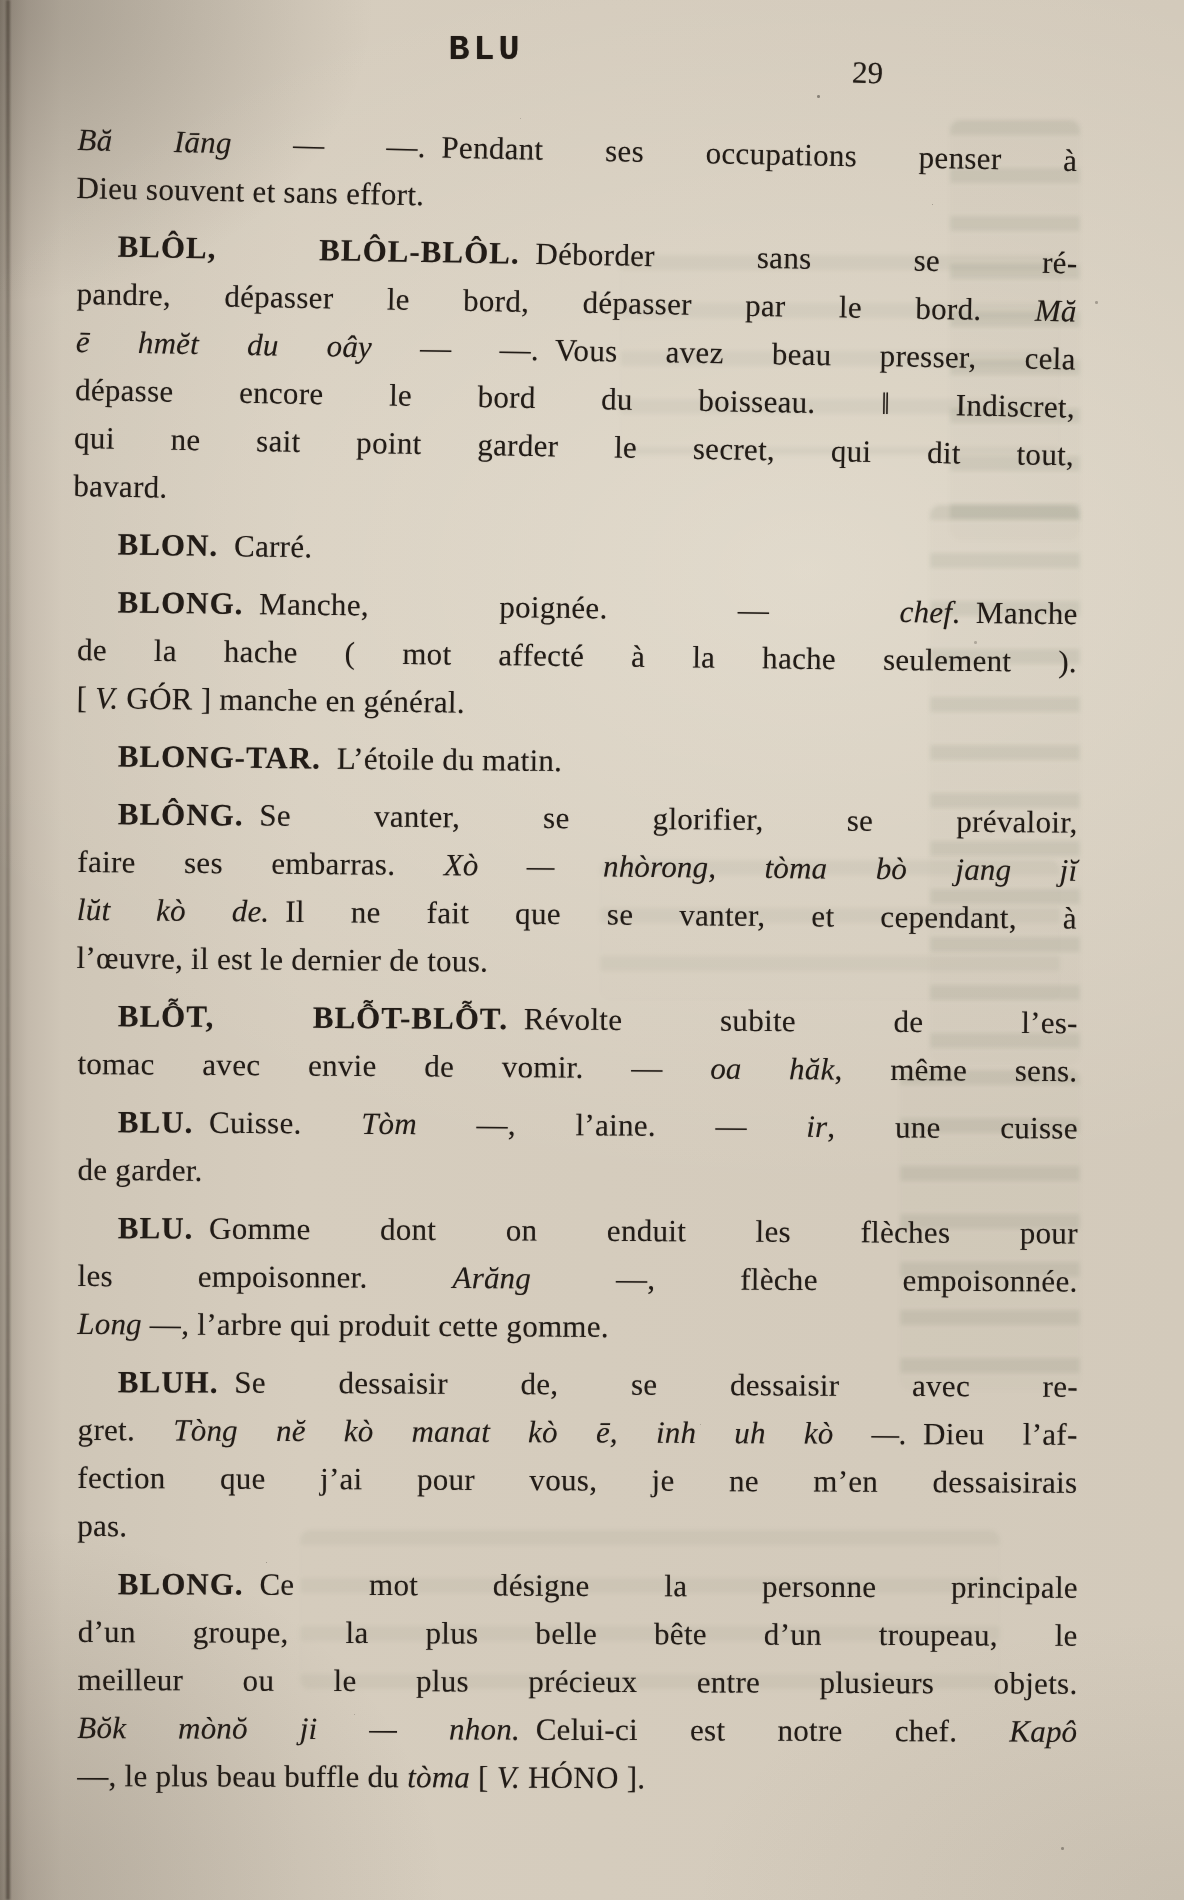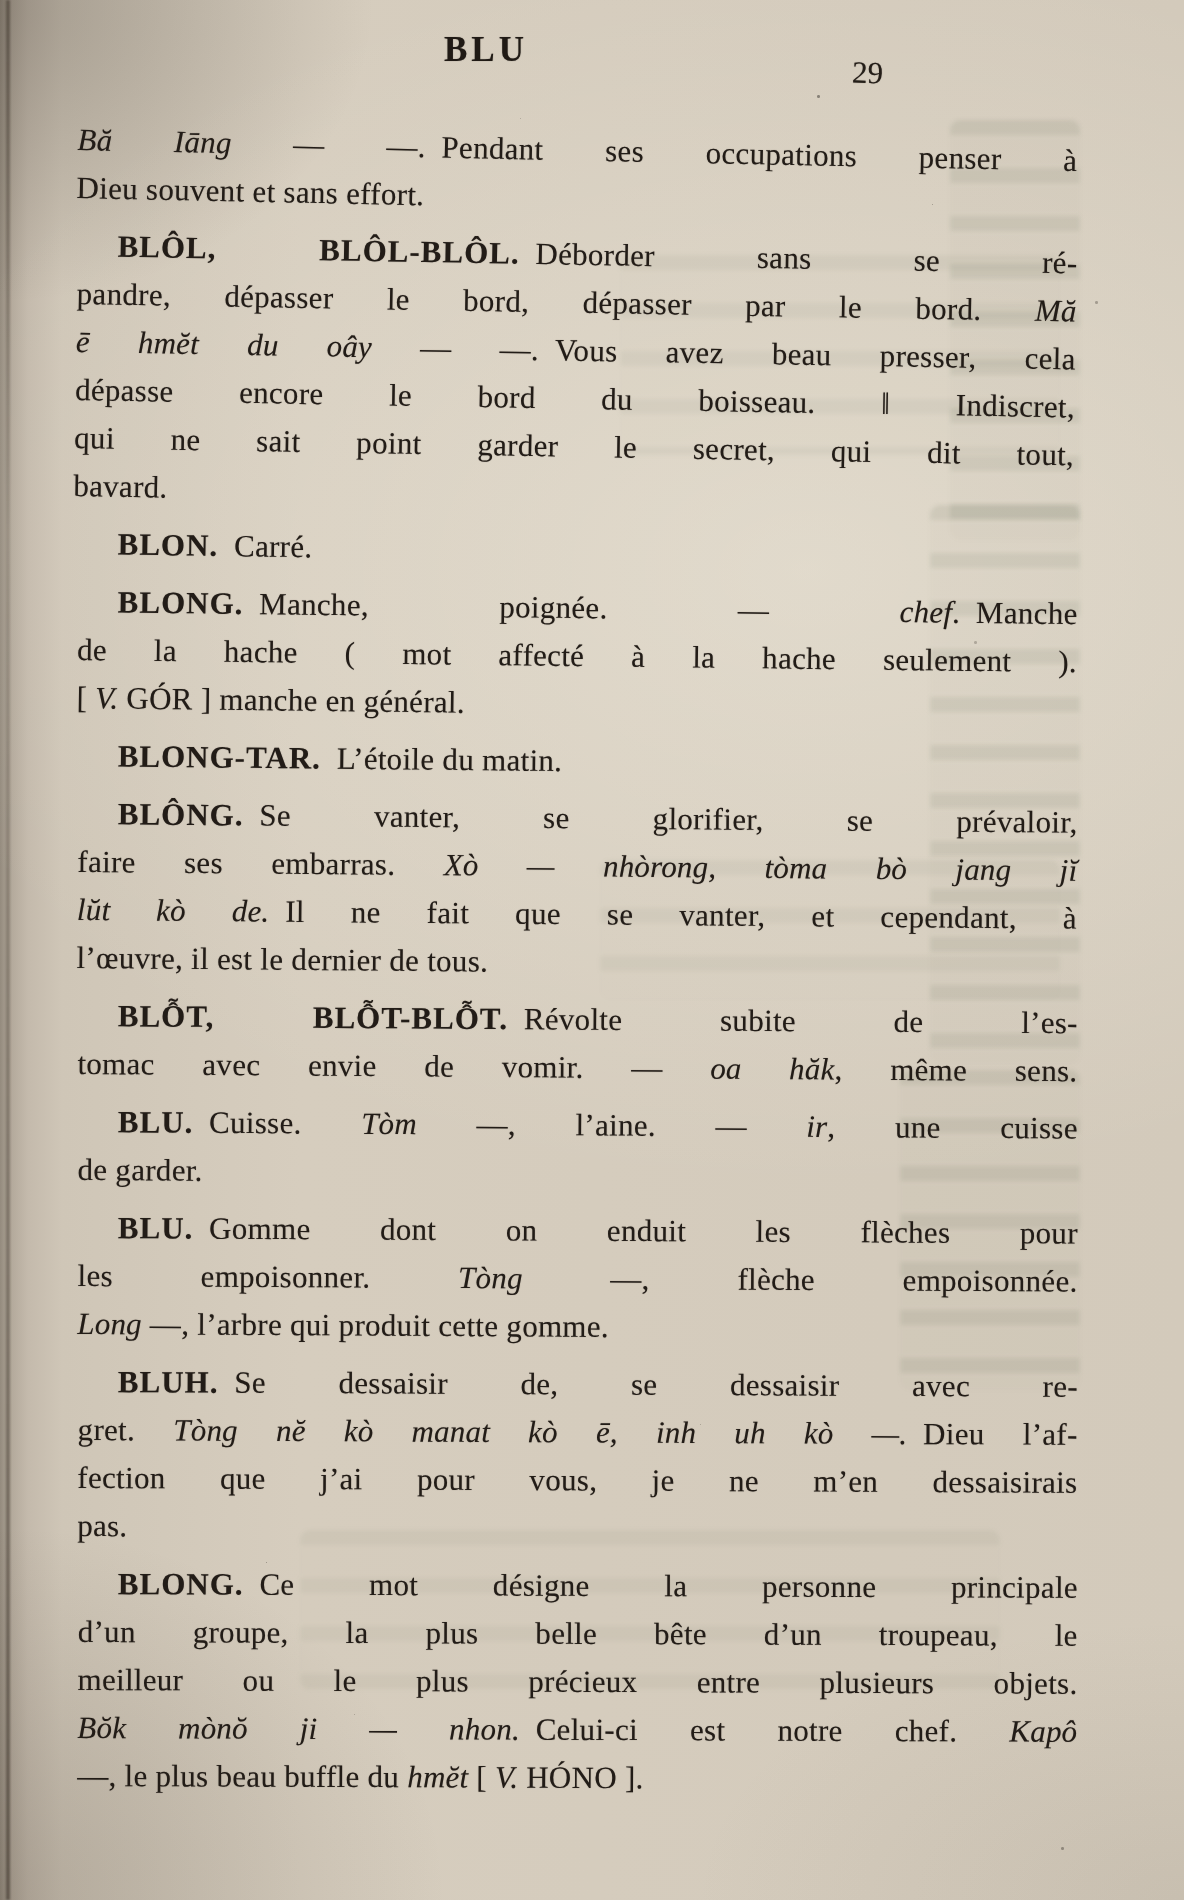--- a/index.html
+++ b/index.html
@@ -30,21 +30,21 @@
     box-shadow:
       818px 96px 0 1px rgba(40,35,30,.45),
       932px 204px 0 0 rgba(40,35,30,.38),
       1096px 302px 0 1px rgba(50,45,38,.32),
       266px 1562px 0 0 rgba(40,35,30,.42),
       1062px 1848px 0 1px rgba(45,40,34,.38),
       700px 1424px 0 0 rgba(40,35,30,.3),
       520px 118px 0 0 rgba(40,35,30,.28),
       975px 642px 0 1px rgba(60,55,45,.28),
       354px 1714px 0 0 rgba(40,35,30,.3);}
-  .header-row{position:absolute;left:78px;top:30px;width:1000px;text-align:center;}
+  .header-row{position:absolute;left:78px;top:30px;width:1000px;text-align:center;font-family:Liberation Mono, monospace;}
   .header-title{
     position:relative;left:-92px;display:inline-block;
     font-size:35px;font-weight:bold;letter-spacing:4px;color:#201a15;
     text-shadow:0 0 1px rgba(30,25,20,.5);
   }
   .page-number{
     position:absolute;left:852px;top:55px;font-size:31px;color:#241e18;
     transform:rotate(2deg);text-shadow:0 0 1px rgba(30,25,20,.45);
   }
   #text-block{
@@ -123,30 +123,30 @@
       <div class="entry">
         <div class="line j ind"><span class="b">BLỖT, BLỖT-BLỖT.</span><span> Révolte subite de l’es-</span></div>
         <div class="line j"><span>tomac avec envie de vomir. — </span><span class="i">oa hăk</span><span>, même sens.</span></div>
       </div>
       <div class="entry">
         <div class="line j ind"><span class="b">BLU.</span><span> Cuisse. </span><span class="i">Tòm</span><span> —, l’aine. — </span><span class="i">ir</span><span>, une cuisse</span></div>
         <div class="line"><span>de garder.</span></div>
       </div>
       <div class="entry">
         <div class="line j ind"><span class="b">BLU.</span><span> Gomme dont on enduit les flèches pour</span></div>
-        <div class="line j"><span>les empoisonner. </span><span class="i">Tòng</span><span> —, flèche empoisonnée.</span></div>
+        <div class="line j"><span>les empoisonner. </span><span class="i">Arăng</span><span> —, flèche empoisonnée.</span></div>
         <div class="line"><span class="i">Long</span><span> —, l’arbre qui produit cette gomme.</span></div>
       </div>
       <div class="entry">
         <div class="line j ind"><span class="b">BLUH.</span><span> Se dessaisir de, se dessaisir avec re-</span></div>
         <div class="line j"><span>gret. </span><span class="i">Tòng nĕ kò manat kò ē, inh uh kò —.</span><span> Dieu l’af-</span></div>
         <div class="line j"><span>fection que j’ai pour vous, je ne m’en dessaisirais</span></div>
         <div class="line"><span>pas.</span></div>
       </div>
       <div class="entry">
         <div class="line j ind"><span class="b">BLONG.</span><span> Ce mot désigne la personne principale</span></div>
         <div class="line j"><span>d’un groupe, la plus belle bête d’un troupeau, le</span></div>
         <div class="line j"><span>meilleur ou le plus précieux entre plusieurs objets.</span></div>
         <div class="line j"><span class="i">Bŏk mònŏ ji — nhon.</span><span> Celui-ci est notre chef. </span><span class="i">Kapô</span></div>
-        <div class="line"><span>—, le plus beau buffle du </span><span class="i">hmĕt</span><span> [ </span><span class="i">V.</span><span> HÓNO ].</span></div>
+        <div class="line"><span>—, le plus beau buffle du </span><span class="i">tòma</span><span> [ </span><span class="i">V.</span><span> HÓNO ].</span></div>
       </div>
     </div>
 </div>
 
 </body></html>

